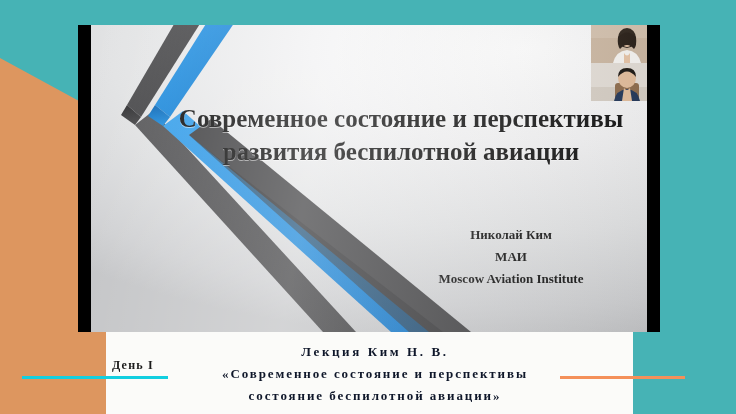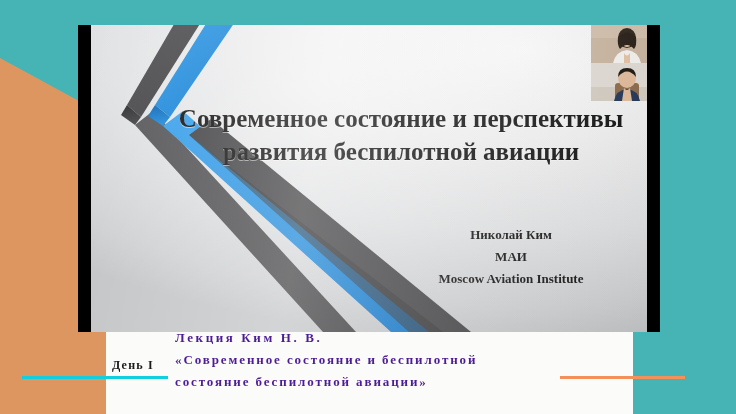--- a/index.html
+++ b/index.html
@@ -25,22 +25,22 @@
   .caption-panel{
     position:absolute;left:106px;top:332px;width:527px;height:82px;
     background:#fbfbf9;
   }
   .day-label{
     position:absolute;left:112px;top:358px;width:70px;
     font-size:12px;font-weight:700;color:#1b1b1b;
     letter-spacing:1.2px;white-space:nowrap;
   }
   .caption-lines{
-    position:absolute;left:175px;top:327px;width:400px;
-    color:#4c1d95;
+    position:absolute;left:175px;top:341px;width:400px;
+    text-align:center;color:#0f172a;
   }
   .caption-lines .cl{
     font-size:13px;font-weight:700;letter-spacing:1.9px;
     line-height:22px;white-space:nowrap;
   }
   .caption-lines .cl.l1{letter-spacing:2.6px;}
 
   
   .slide-frame{
     position:absolute;left:78px;top:25px;width:582px;height:307px;
@@ -180,20 +180,20 @@
 
     </div>
   </div>
 
   <div class="caption-panel"></div>
 
   <div class="day-label">День I</div>
 
   <div class="caption-lines">
     <div class="cl l1">Лекция Ким Н. В.</div>
-    <div class="cl">«Современное состояние и беспилотной</div>
+    <div class="cl">«Современное состояние и перспективы</div>
     <div class="cl">состояние беспилотной авиации»</div>
   </div>
 
   <div class="cyan-rule"></div>
   <div class="orange-rule"></div>
 
 </div>
 
 </body></html>

